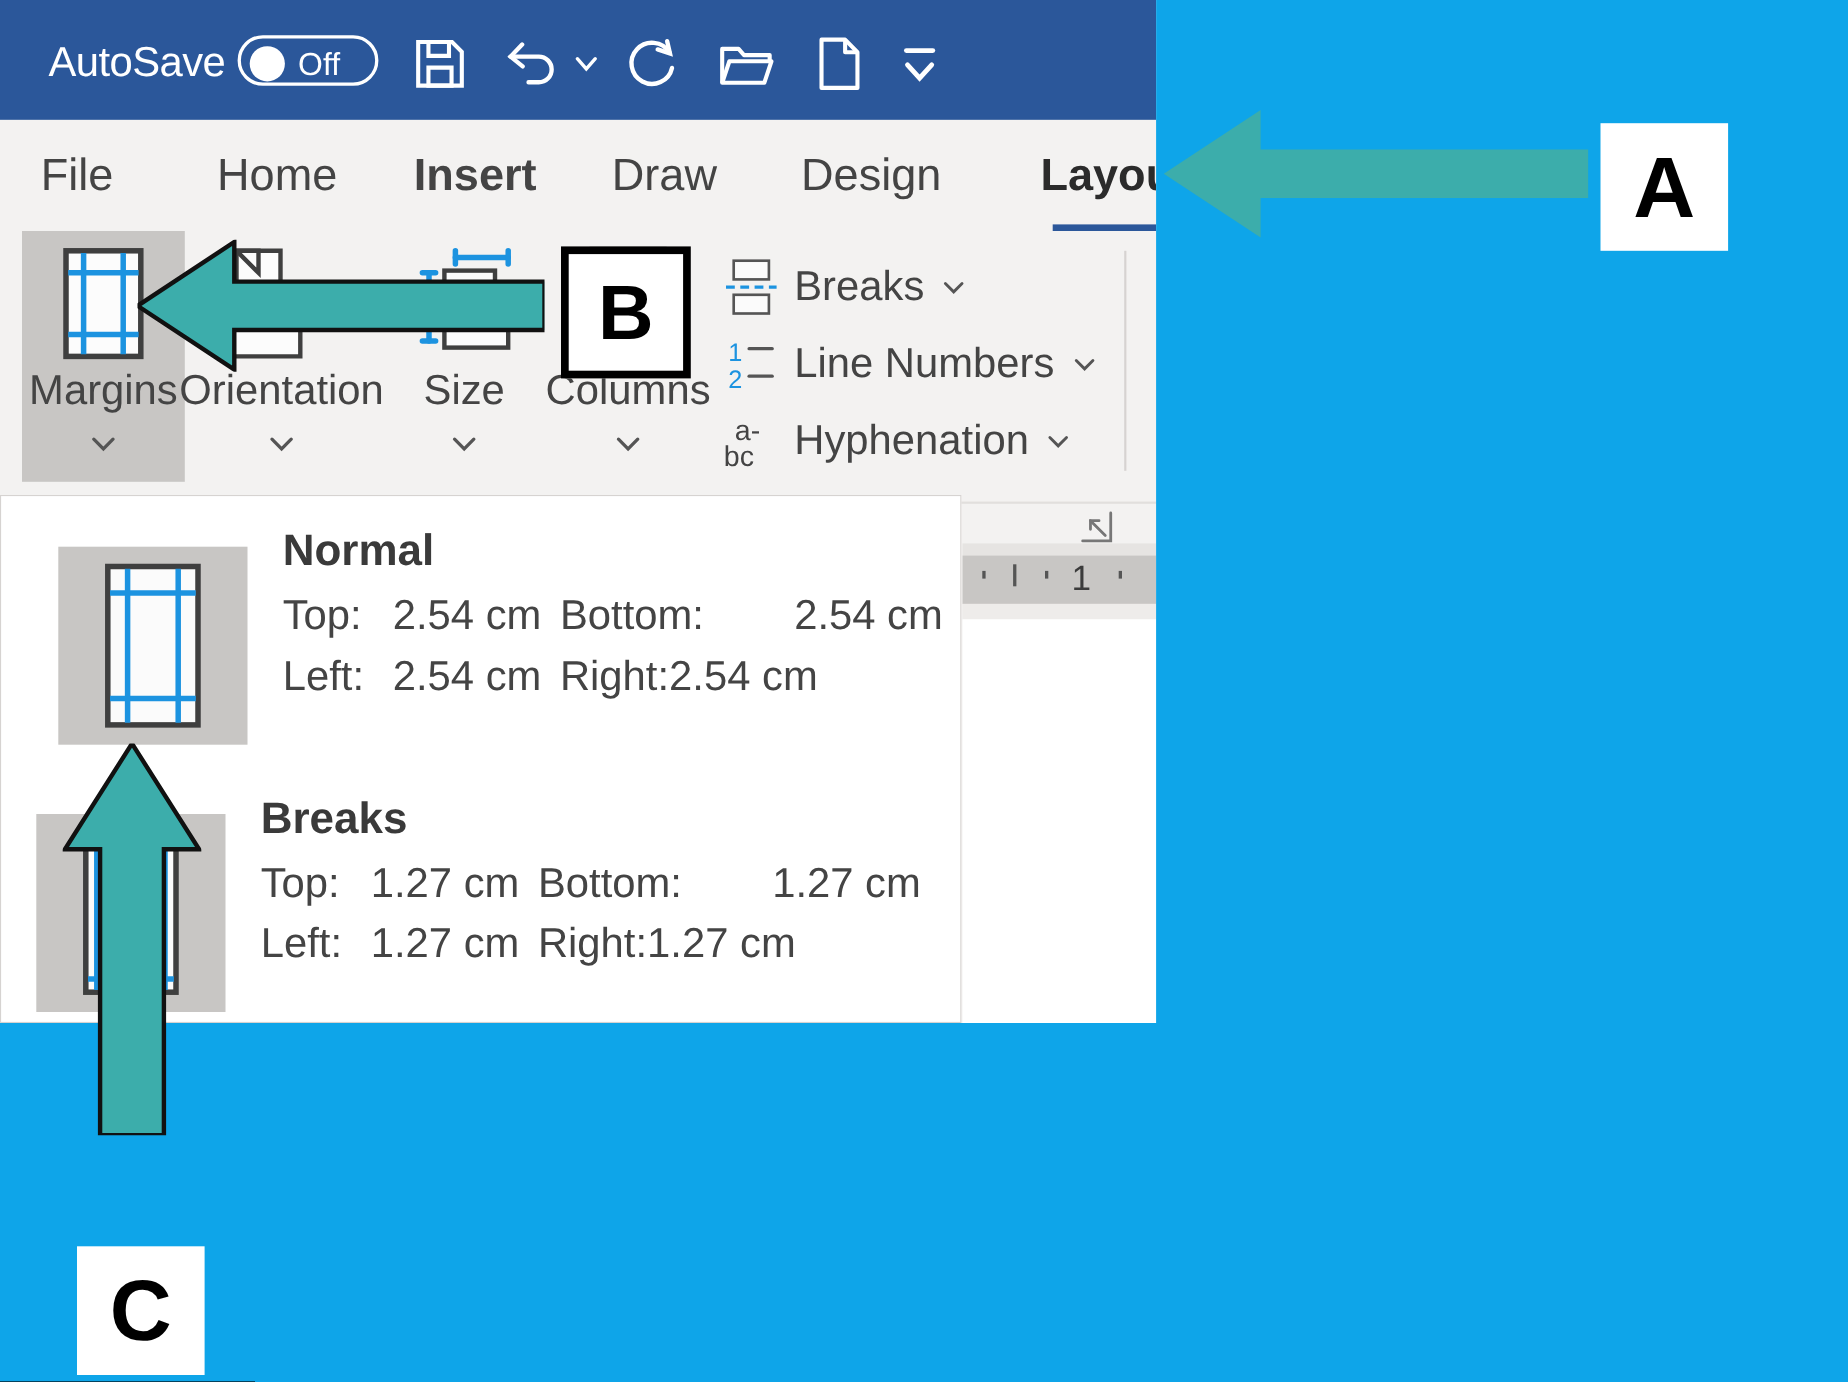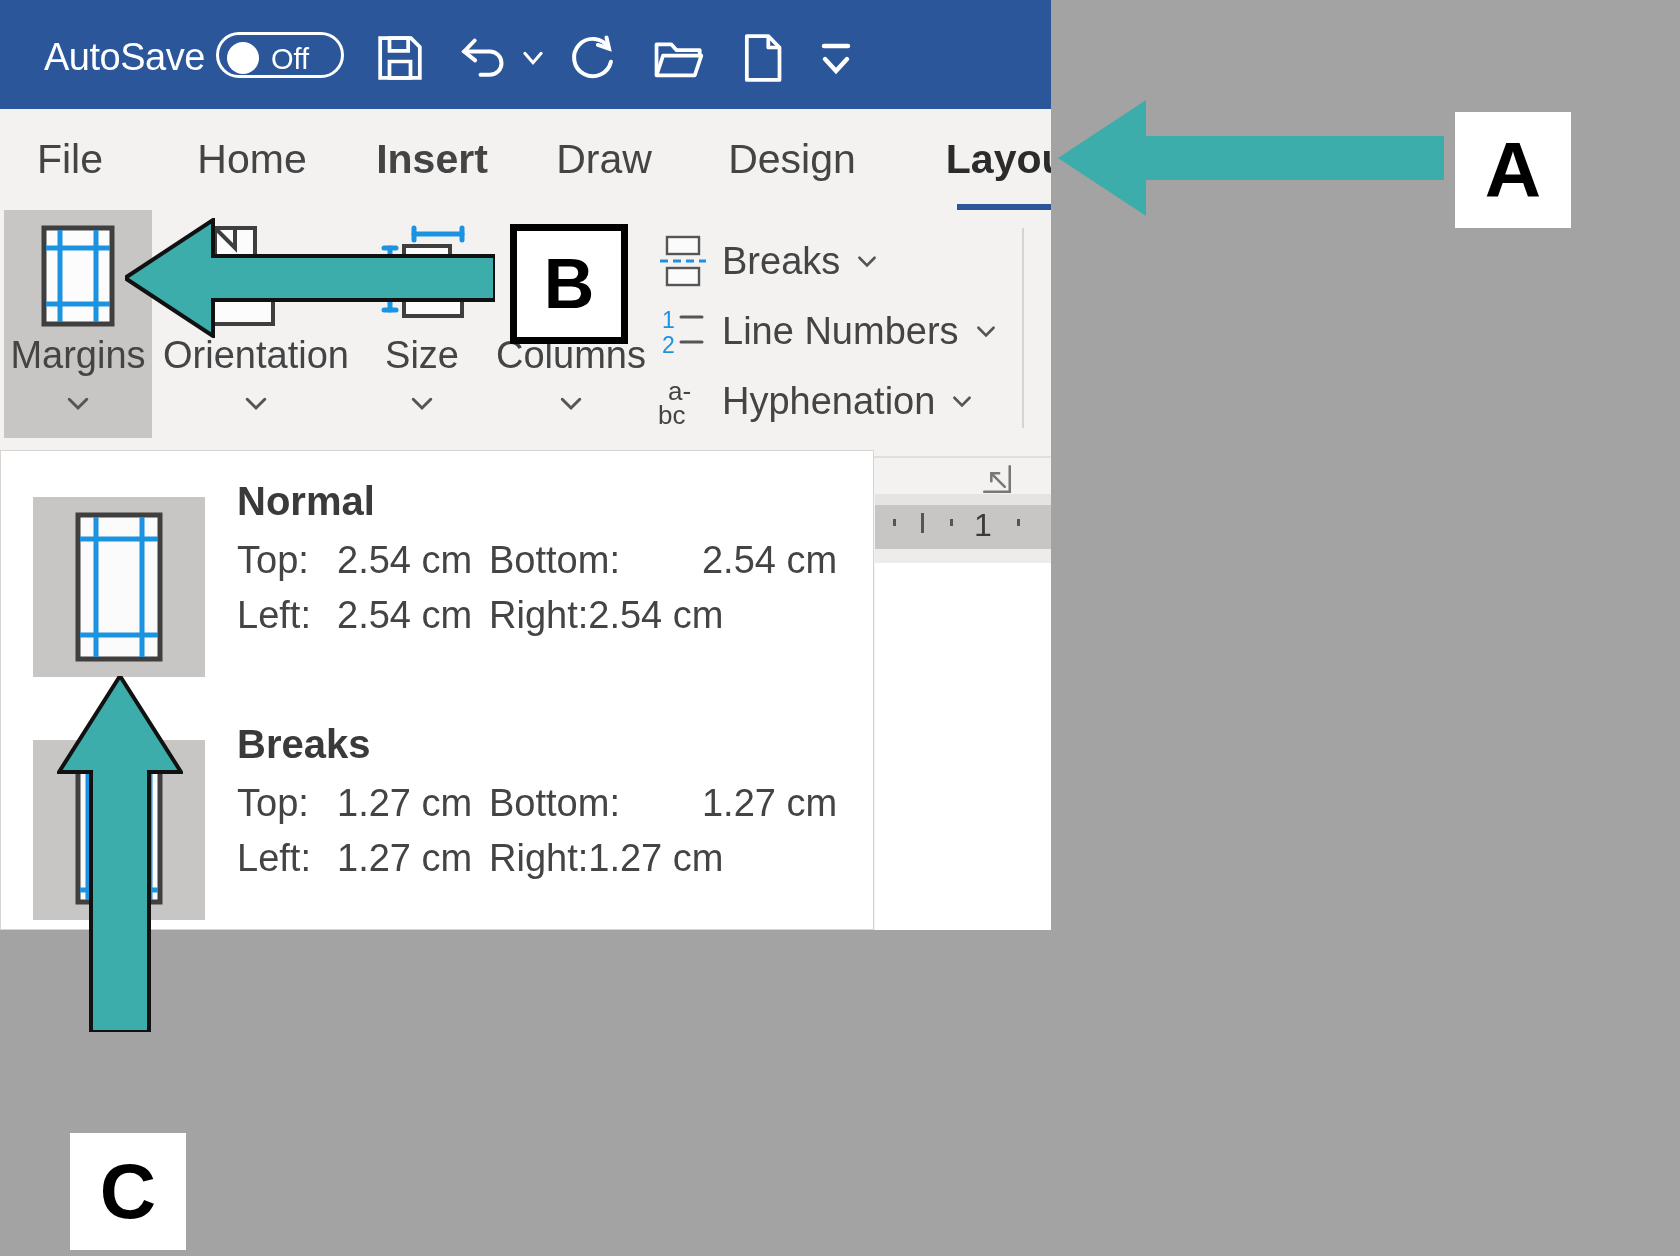--- a/index.html
+++ b/index.html
@@ -2,21 +2,21 @@
 <html><head>
 <meta charset="utf-8">
 <style>
   * { box-sizing: border-box; margin: 0; padding: 0; }
   html, body {
     width: 1680px; height: 1256px;
     background: #000;
     font-family: "Liberation Sans", sans-serif;
     overflow: hidden;
   }
-  #stage { position: relative; width: 1680px; height: 1256px; background: #a3a3a3; }
+  #stage { position: relative; width: 1680px; height: 1256px; background: #0ea5e9; }
 
   
   #word-window {
     position: absolute; left: 0; top: 0;
     width: 1051px; height: 930px;
     background: #f3f2f1; overflow: hidden;
   }
 
   
   #title-bar {
@@ -77,21 +77,21 @@
 
   
   #ribbon-body {
     position: absolute; left: 0; top: 210px; width: 1051px; height: 248px;
     background: #f3f2f1;
     border-bottom: 2px solid #e1dfdd;
   }
   .big-button {
     position: absolute; top: 0; width: 148px; height: 228px;
   }
-  .big-button.selected { background: #c8c6c4; }
+  .big-button.selected { background: #c8c6c4; margin-left: 16px; }
   .bb-icon {
     position: absolute; left: 50%; top: 14px;
     transform: translateX(-50%);
     width: 86px; height: 104px;
   }
   .bb-icon svg { display: block; width: 100%; height: 100%; }
   .bb-label {
     position: absolute; left: 0; right: 0; top: 124px;
     text-align: center; font-size: 38px; color: #444444; white-space: nowrap;
   }
@@ -157,21 +157,21 @@
   }
 
   
   #margins-dropdown {
     position: absolute; left: 0px; top: 450px;
     width: 874px; height: 480px;
     background: #ffffff;
     border: 1px solid #d6d3d1;
   }
   .gal-item { position: absolute; left: 0; width: 874px; }
-  #gal-normal { top: 12px; height: 215px; }
+  #gal-normal { top: 12px; height: 215px; margin-left: 20px; }
   #gal-narrow { top: 255px; height: 215px; }
   .gal-thumb {
     position: absolute; left: 32px; top: 34px;
     width: 172px; height: 180px;
     background: #c8c6c4;
     display: flex; align-items: center; justify-content: center;
   }
   .gal-thumb svg { display: block; width: 94px; height: 152px; }
   .gal-title {
     position: absolute; left: 236px; top: 16px;

